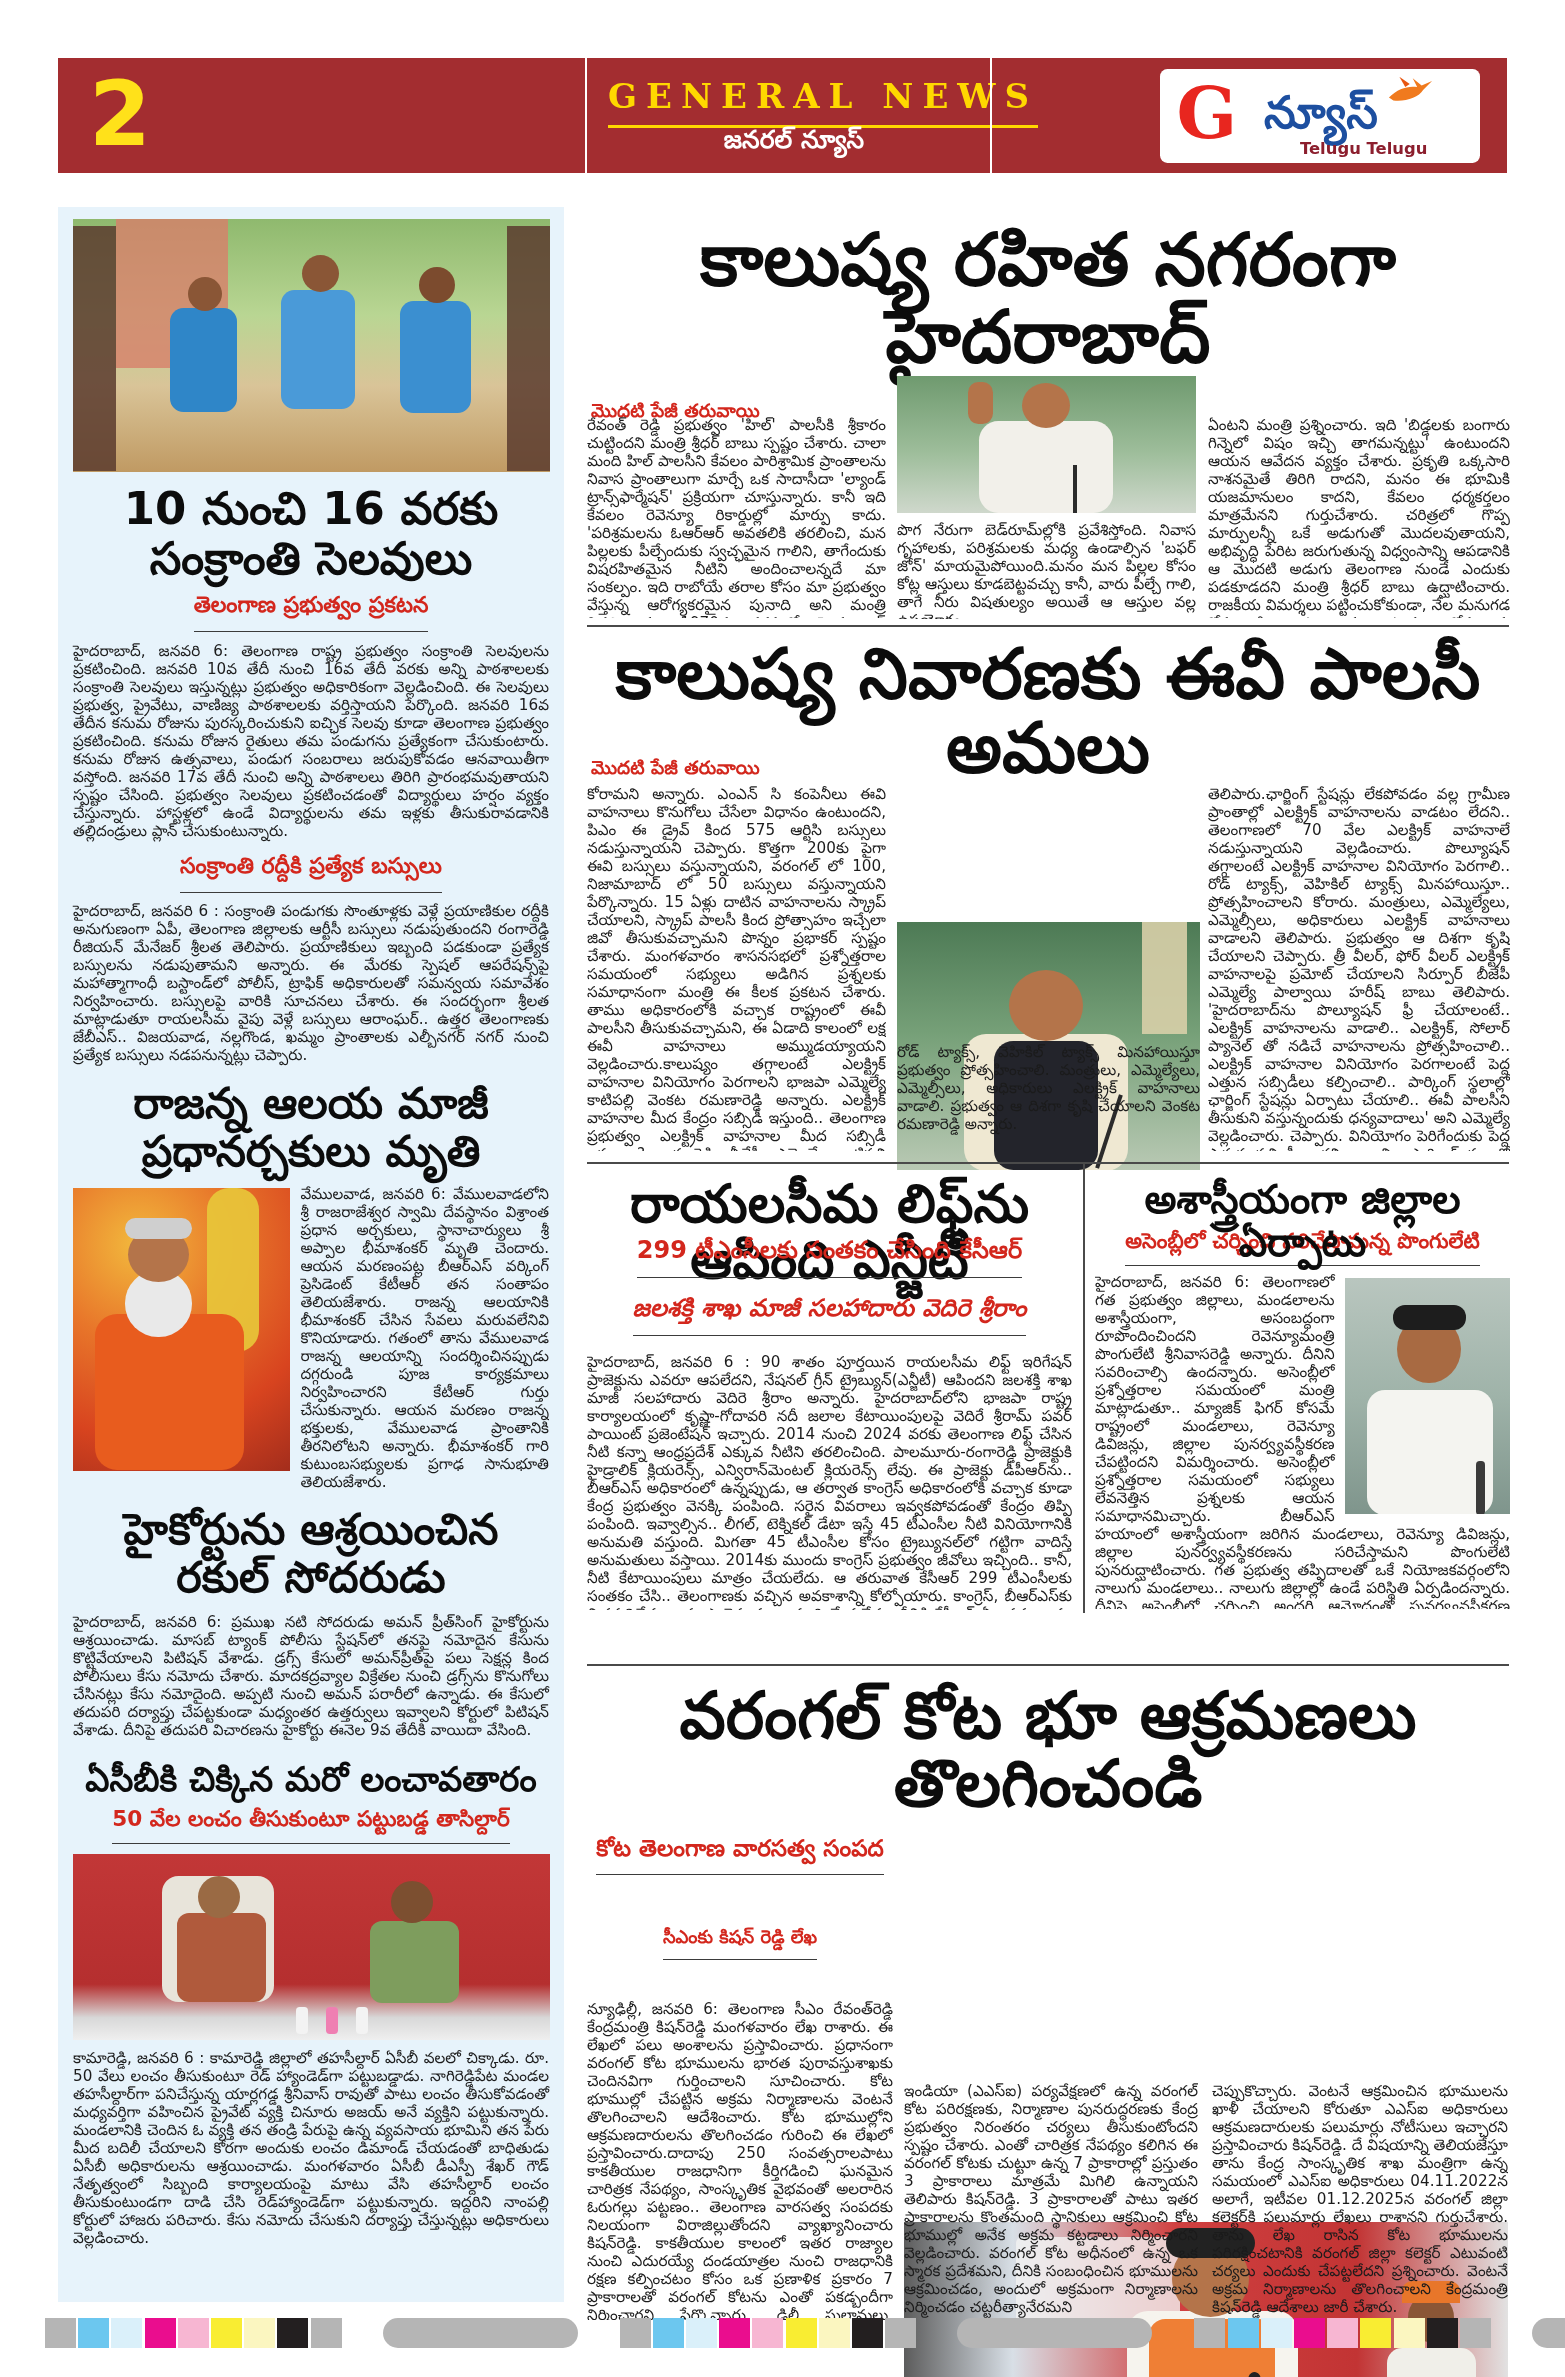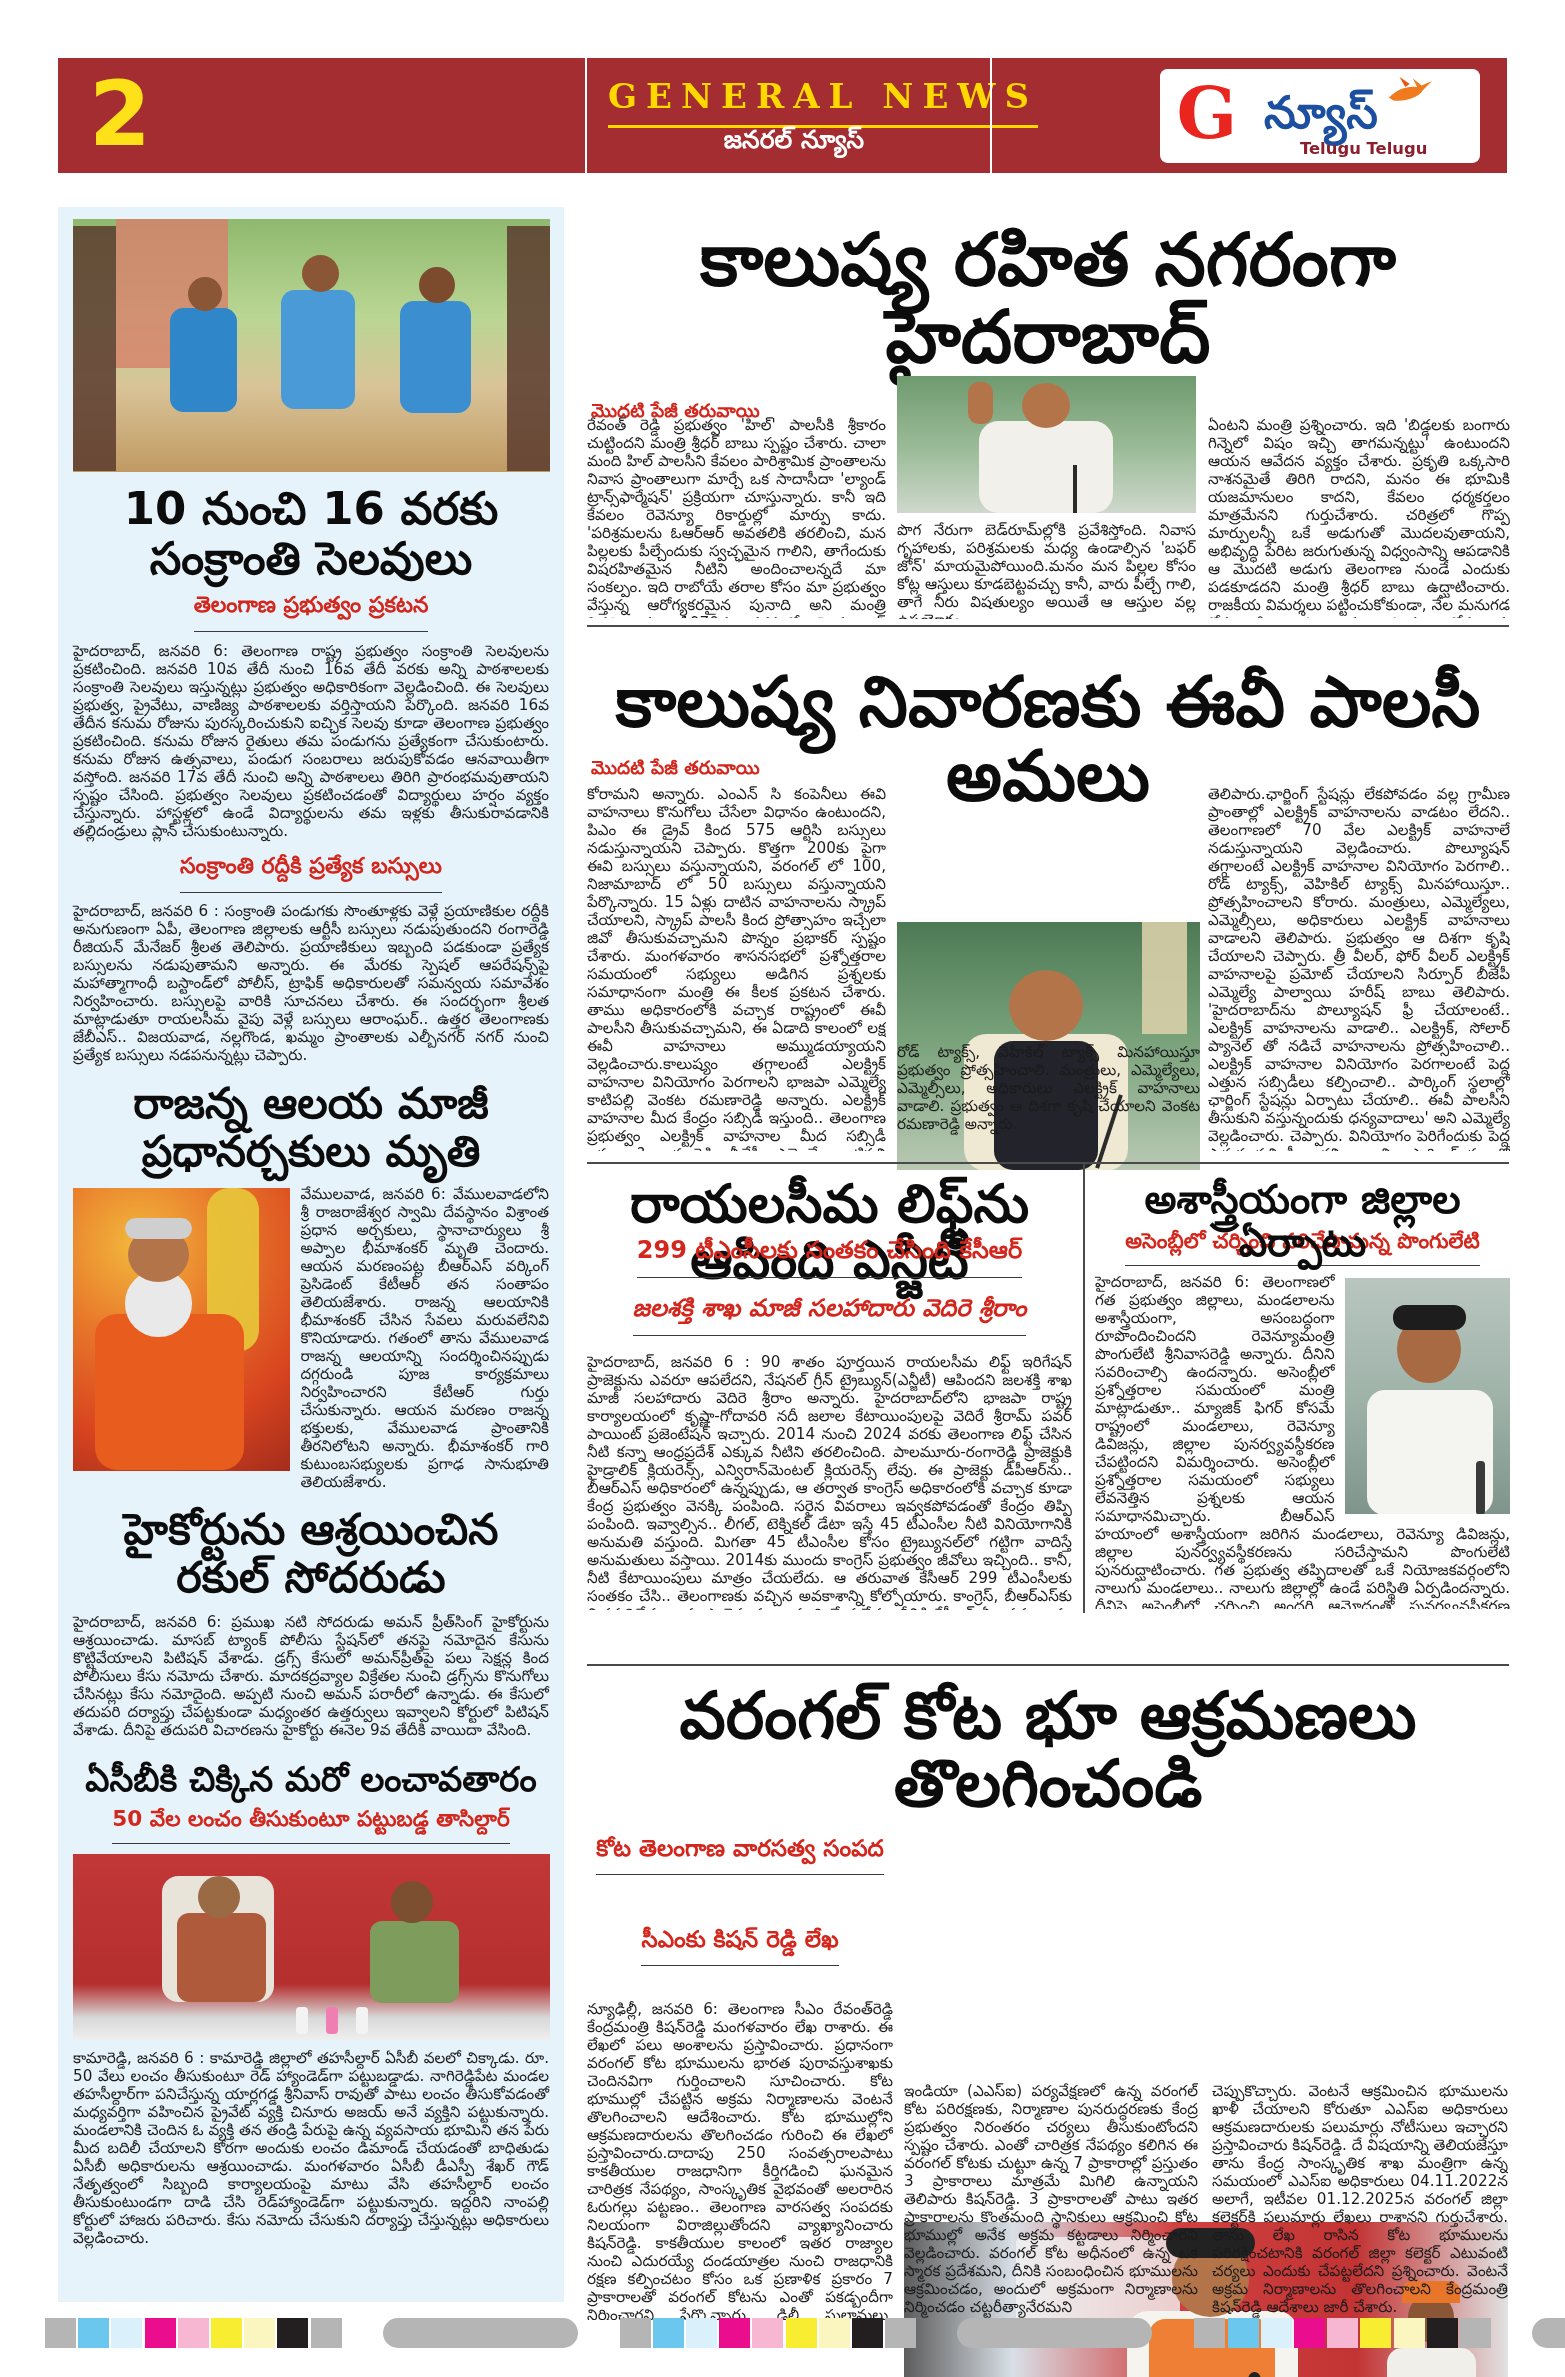--- a/index.html
+++ b/index.html
@@ -123,21 +123,21 @@
     <div class="ph-shape" style="left:71px;top:6px;width:25px;height:42px;background:#b4744a;border-radius:10.4px;"></div>
     <div class="ph-shape" style="left:176px;top:89px;width:3.7px;height:48px;background:#2b2b2b;"></div>
   </div>
 
   <div class="abs bt" style="left:587px;top:416px;width:299px;height:202px;overflow:hidden;">రేవంత్ రెడ్డి ప్రభుత్వం 'హిల్' పాలసీకి శ్రీకారం చుట్టిందని మంత్రి శ్రీధర్ బాబు స్పష్టం చేశారు. చాలా మంది హిల్ పాలసీని కేవలం పారిశ్రామిక ప్రాంతాలను నివాస ప్రాంతాలుగా మార్చే ఒక సాదాసీదా 'ల్యాండ్ ట్రాన్స్‌ఫార్మేషన్' ప్రక్రియగా చూస్తున్నారు. కానీ ఇది కేవలం రెవెన్యూ రికార్డుల్లో మార్పు కాదు. 'పరిశ్రమలను ఓఆర్ఆర్ అవతలికి తరలించి, మన పిల్లలకు పీల్చేందుకు స్వచ్ఛమైన గాలిని, తాగేందుకు విషరహితమైన నీటిని అందించాలన్నదే మా సంకల్పం. ఇది రాబోయే తరాల కోసం మా ప్రభుత్వం వేస్తున్న ఆరోగ్యకరమైన పునాది అని మంత్రి వివరించారు. 1970వ దశకంలో హైదరాబాద్ పారిశ్రామిక ప్రస్థానం మొదలైంది. అప్పట్లో బాలానగర్, సనత్ నగర్, ఉప్పల్, జీడిమెట్ల వంటి ప్రాంతాలు నగరం వెలుపల ఉండేవి. కానీ నేడు..ఈ ప్రాంతాలు నగరం నడిబొడ్డున చేరాయి. ఫ్యాక్టరీ గోడ పక్కనే అపార్ట్‌మెంట్లు వెలిశాయి. పరిశ్రమల చిమ్నీల నుండి వచ్చే విషపూరిత</div>
   <div class="abs bt" style="left:897px;top:521px;width:299px;height:98px;overflow:hidden;">పొగ నేరుగా బెడ్‌రూమ్‌ల్లోకి ప్రవేశిస్తోంది. నివాస గృహాలకు, పరిశ్రమలకు మధ్య ఉండాల్సిన 'బఫర్ జోన్' మాయమైపోయింది.మనం మన పిల్లల కోసం కోట్ల ఆస్తులు కూడబెట్టవచ్చు కానీ, వారు పీల్చే గాలి, తాగే నీరు విషతుల్యం అయితే ఆ ఆస్తుల వల్ల ఉపయోగం</div>
   <div class="abs bt" style="left:1208px;top:416px;width:302px;height:202px;overflow:hidden;">ఏంటని మంత్రి ప్రశ్నించారు. ఇది 'బిడ్డలకు బంగారు గిన్నెలో విషం ఇచ్చి తాగమన్నట్టు' ఉంటుందని ఆయన ఆవేదన వ్యక్తం చేశారు. ప్రకృతి ఒక్కసారి నాశనమైతే తిరిగి రాదని, మనం ఈ భూమికి యజమానులం కాదని, కేవలం ధర్మకర్తలం మాత్రమేనని గుర్తుచేశారు. చరిత్రలో గొప్ప మార్పులన్నీ ఒకే అడుగుతో మొదలవుతాయని, అభివృద్ధి పేరిట జరుగుతున్న విధ్వంసాన్ని ఆపడానికి ఆ మొదటి అడుగు తెలంగాణ నుండే ఎందుకు పడకూడదని మంత్రి శ్రీధర్ బాబు ఉద్ఘాటించారు. రాజకీయ విమర్శలు పట్టించుకోకుండా, నేల మనుగడ కోసం, పిల్లల ప్రాణాలను కాపాడటం కోసం ఈ చారిత్రక బాధ్యతను ప్రభుత్వం భుజానెత్తుకుందని ఆయన స్పష్టం చేశారు. పరిశ్రమలను జనావాసాలకు దూరంగా తరలించడం ద్వారా హైదరాబాద్‌ను కేవలం కాంక్రీట్ వనంగా కాకుండా, ఒక నివాసయోగ్యమైన మహా నగరంగా మార్చడమే 'హిల్' పాలసీ అంతిమ లక్ష్యమని ఆయన వ్యాఖ్యానించారు.</div>
 
   <div class="abs hrule" style="left:587px;top:625px;width:922px;"></div>
 
-  <div class="abs hl" style="left:587px;top:666px;width:922px;font-size:70px;line-height:1.05;">కాలుష్య నివారణకు ఈవీ పాలసీ అమలు</div>
+  <div class="abs hl" style="left:587px;top:638px;width:922px;font-size:70px;line-height:1.05;">కాలుష్య నివారణకు ఈవీ పాలసీ అమలు</div>
   <div class="abs kicker" style="left:591px;top:757px;">మొదటి పేజీ తరువాయి</div>
 
   <div class="abs photo" style="left:897px;top:785px;width:303px;height:248px;background:linear-gradient(180deg,#4d7a55 0%,#76a078 45%,#b9c9b4 100%);">
     <div class="ph-shape" style="left:245px;top:0;width:45px;height:112px;background:#d8cfa8;opacity:.9;"></div>
     <div class="ph-shape" style="left:67px;top:112px;width:164px;height:137px;background:#efe8d2;border-radius:22px;"></div>
     <div class="ph-shape" style="left:97px;top:119px;width:104px;height:129px;background:#23242b;border-radius:19.3px;"></div>
     <div class="ph-shape" style="left:112px;top:48px;width:74px;height:71px;background:#b4744a;border-radius:50%;"></div>
     <div class="ph-shape" style="left:210px;top:171px;width:3.7px;height:77px;background:#2b2b2b;transform:rotate(18deg);"></div>
   </div>
 
@@ -172,21 +172,21 @@
   </div>
 
   <div class="abs hrule" style="left:587px;top:1664px;width:922px;"></div>
 
   <div class="abs hl" style="left:587px;top:1682px;width:922px;font-size:65px;line-height:1.05;">వరంగల్ కోట భూ ఆక్రమణలు తొలగించండి</div>
 
   <div class="abs" style="left:587px;top:1835px;width:306px;text-align:center;">
     <span class="redsub rule-u" style="font-size:23px;">కోట తెలంగాణ వారసత్వ సంపద</span>
   </div>
   <div class="abs" style="left:587px;top:1926px;width:306px;text-align:center;">
-    <span class="redsub rule-u" style="font-size:23px;">సీఎంకు కిషన్ రెడ్డి లేఖ</span>
+    <span class="redsub rule-u" style="font-size:18px;">సీఎంకు కిషన్ రెడ్డి లేఖ</span>
   </div>
   <div class="abs bt" style="left:587px;top:2000px;width:306px;height:320px;overflow:hidden;">న్యూఢిల్లీ, జనవరి 6: తెలంగాణ సీఎం రేవంత్‌రెడ్డి కేంద్రమంత్రి కిషన్‌రెడ్డి మంగళవారం లేఖ రాశారు. ఈ లేఖలో పలు అంశాలను ప్రస్తావించారు. ప్రధానంగా వరంగల్ కోట భూములను భారత పురావస్తుశాఖకు చెందినవిగా గుర్తించాలని సూచించారు. కోట భూముల్లో చేపట్టిన అక్రమ నిర్మాణాలను వెంటనే తొలగించాలని ఆదేశించారు. కోట భూముల్లోని ఆక్రమణదారులను తొలగించడం గురించి ఈ లేఖలో ప్రస్తావించారు.దాదాపు 250 సంవత్సరాలపాటు కాకతీయుల రాజధానిగా కీర్తిగడించి ఘనమైన చారిత్రక నేపథ్యం, సాంస్కృతిక వైభవంతో అలరారిన ఓరుగల్లు పట్టణం.. తెలంగాణ వారసత్వ సంపదకు నిలయంగా విరాజిల్లుతోందని వ్యాఖ్యానించారు కిషన్‌రెడ్డి. కాకతీయుల కాలంలో ఇతర రాజ్యాల నుంచి ఎదురయ్యే దండయాత్రల నుంచి రాజధానికి రక్షణ కల్పించటం కోసం ఒక ప్రణాళిక ప్రకారం 7 ప్రాకారాలతో వరంగల్ కోటను ఎంతో పకడ్బందీగా నిర్మించారని పేర్కొన్నారు. ఢిల్లీ సుల్తానులు, హైదరాబాద్ నవాబుల దాడులను ఎదుర్కొన్న కోటని అభివర్ణించారు. నేటికీ కాకతీయుల శౌర్య పరాక్రమాలకు ప్రతీకగా నిలిచిందని చెప్పుకొచ్చారు. ప్రతిరోజూ వేలాదిమంది పర్యాటకులు ఈ కోటను సందర్శించి కోటలో దాగి ఉన్న శిల్ప సంపద, నిర్మాణ నైపుణ్యం, వందలాది ఆలయాలు, వాటి నేపథ్యం, కోట ప్రాధాన్యం గురించి తెలుసుకుంటున్నారని వెల్లడించారు కిషన్‌రెడ్డి పర్యాటకులను మరింతగా ఆకర్షించేందుకు కేంద్రప్రభుత్వం ఇటీవలే సౌండ్, ఇల్యూమినేషన్ లైటింగ్ వ్యవస్థను కూడా ఏర్పాటు చేసిందని వివరించారు. ఆర్కియాలాజికల్ సర్వే ఆఫ్</div>
 
   <div class="abs photo" style="left:904px;top:1837px;width:604px;height:231px;background:linear-gradient(90deg,#5c5c5c 0%,#d8dfe6 18%,#d04040 45%,#c23434 75%,#e2e2e2 100%);">
     <div class="ph-shape" style="left:112px;top:15px;width:164px;height:89px;background:#f2f2f2;opacity:.8;border-radius:6px;"></div>
     <div class="ph-shape" style="left:223px;top:89px;width:171px;height:141px;background:#f6f4ee;border-radius:21px;"></div>
     <div class="ph-shape" style="left:245px;top:97px;width:126px;height:134px;background:#ef7f35;border-radius:16.4px;"></div>
     <div class="ph-shape" style="left:268px;top:18px;width:77px;height:77px;background:#b4744a;border-radius:50%;"></div>
     <div class="ph-shape" style="left:262px;top:6px;width:89px;height:30px;background:#222;border-radius:15px;"></div>
     <div class="ph-shape" style="left:336px;top:149px;width:12px;height:82px;background:#222;border-radius:6px;transform:rotate(14deg);"></div>

